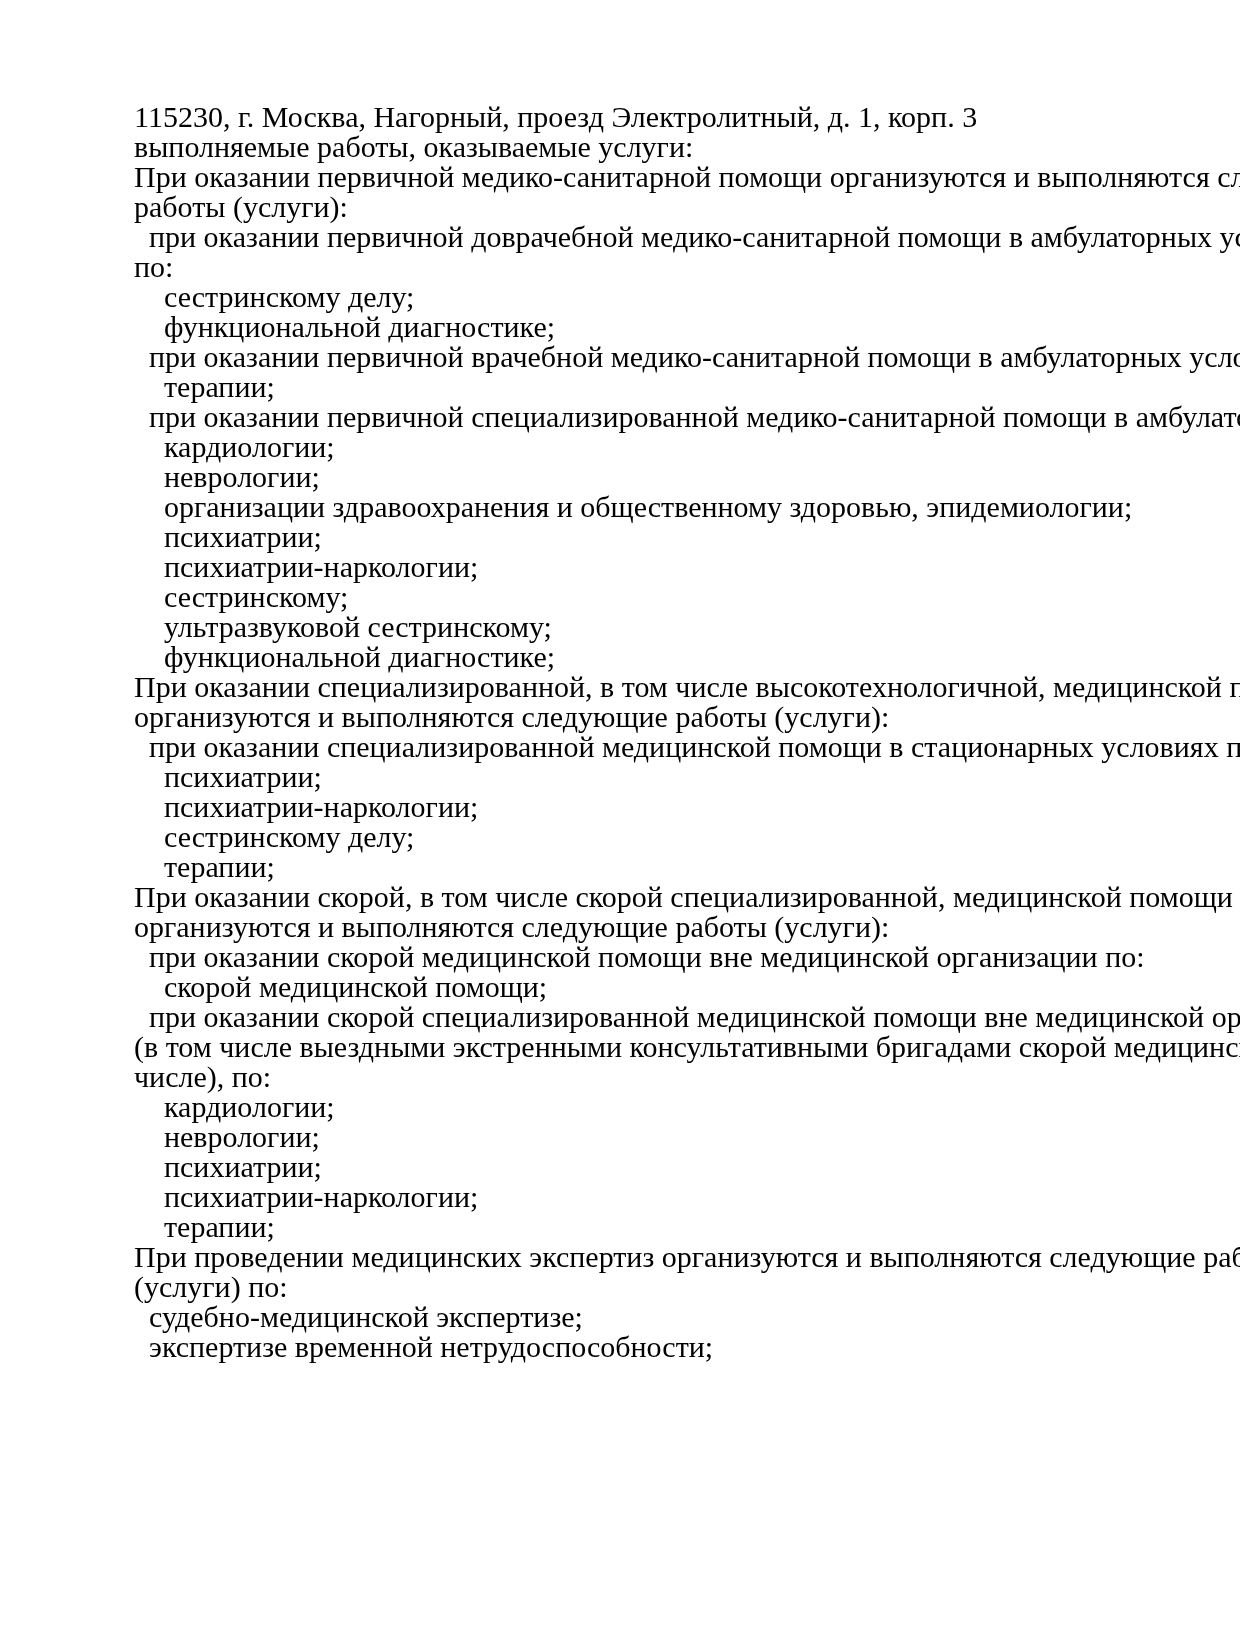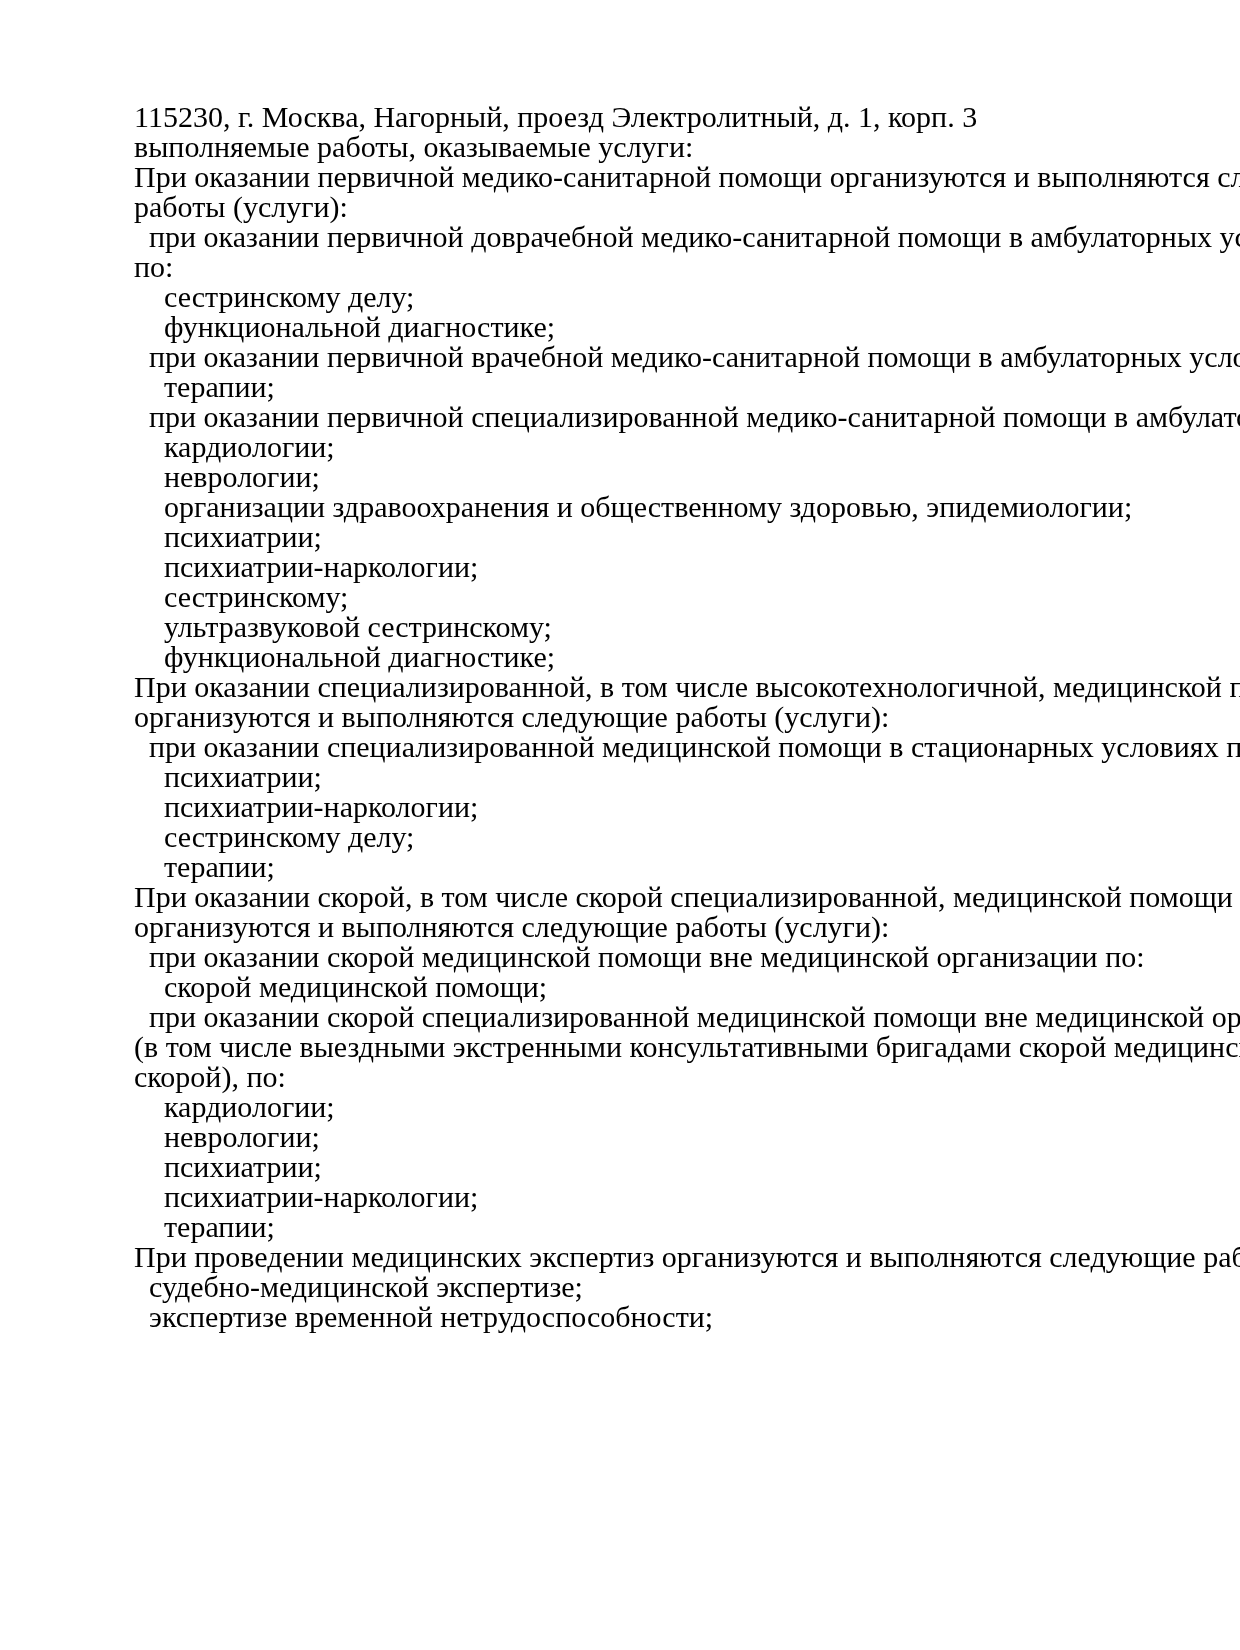--- a/index.html
+++ b/index.html
@@ -62,23 +62,24 @@
       <div class="line indent-2">психиатрии;</div>
       <div class="line indent-2">психиатрии-наркологии;</div>
       <div class="line indent-2">сестринскому делу;</div>
       <div class="line indent-2">терапии;</div>
       <div class="line indent-0">При оказании скорой, в том числе скорой специализированной, медицинской помощи</div>
       <div class="line indent-0">организуются и выполняются следующие работы (услуги):</div>
       <div class="line indent-1">при оказании скорой медицинской помощи вне медицинской организации по:</div>
       <div class="line indent-2">скорой медицинской помощи;</div>
       <div class="line indent-1">при оказании скорой специализированной медицинской помощи вне медицинской организации</div>
       <div class="line indent-0">(в том числе выездными экстренными консультативными бригадами скорой медицинской</div>
-      <div class="line indent-0">скорой), по:</div>
+      <div class="line indent-0">числе), по:</div>
       <div class="line indent-2">кардиологии;</div>
       <div class="line indent-2">неврологии;</div>
       <div class="line indent-2">психиатрии;</div>
       <div class="line indent-2">психиатрии-наркологии;</div>
       <div class="line indent-2">терапии;</div>
       <div class="line indent-0">При проведении медицинских экспертиз организуются и выполняются следующие работы</div>
+      <div class="line indent-0">(услуги) по:</div>
       <div class="line indent-1">судебно-медицинской экспертизе;</div>
       <div class="line indent-1">экспертизе временной нетрудоспособности;</div>
     </div>
 </div>
 
 </body></html>

